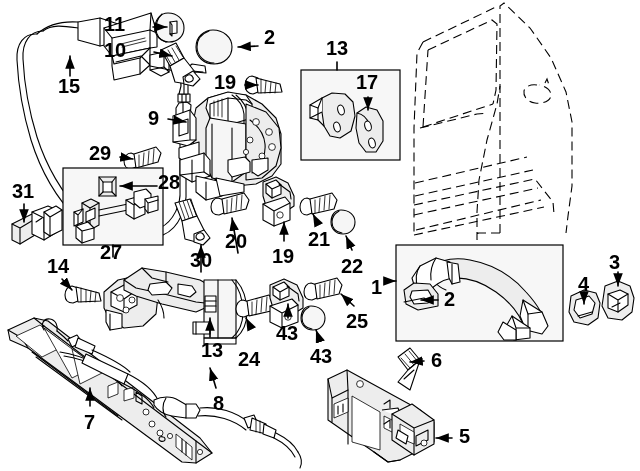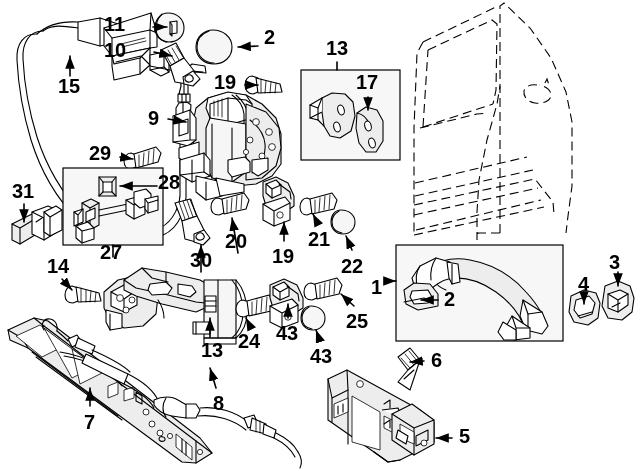--- a/index.html
+++ b/index.html
@@ -482,21 +482,21 @@
   <span class="callout" style="left:47px;top:256px">14</span>
   <span class="callout" style="left:58px;top:76px">15</span>
   <span class="callout" style="left:326px;top:38px">13</span>
   <span class="callout" style="left:356px;top:72px">17</span>
   <span class="callout" style="left:214px;top:72px">19</span>
   <span class="callout" style="left:272px;top:246px">19</span>
   <span class="callout" style="left:225px;top:231px">20</span>
   <span class="callout" style="left:308px;top:229px">21</span>
   <span class="callout" style="left:341px;top:256px">22</span>
   <span class="callout" style="left:276px;top:323px">43</span>
-  <span class="callout" style="left:238px;top:331px">24</span>
+  <span class="callout" style="left:238px;top:349px">24</span>
   <span class="callout" style="left:346px;top:311px">25</span>
   <span class="callout" style="left:310px;top:346px">43</span>
   <span class="callout" style="left:100px;top:242px">27</span>
   <span class="callout" style="left:158px;top:172px">28</span>
   <span class="callout" style="left:89px;top:143px">29</span>
   <span class="callout" style="left:190px;top:250px">30</span>
   <span class="callout" style="left:12px;top:181px">31</span>
 
 </div>
 

